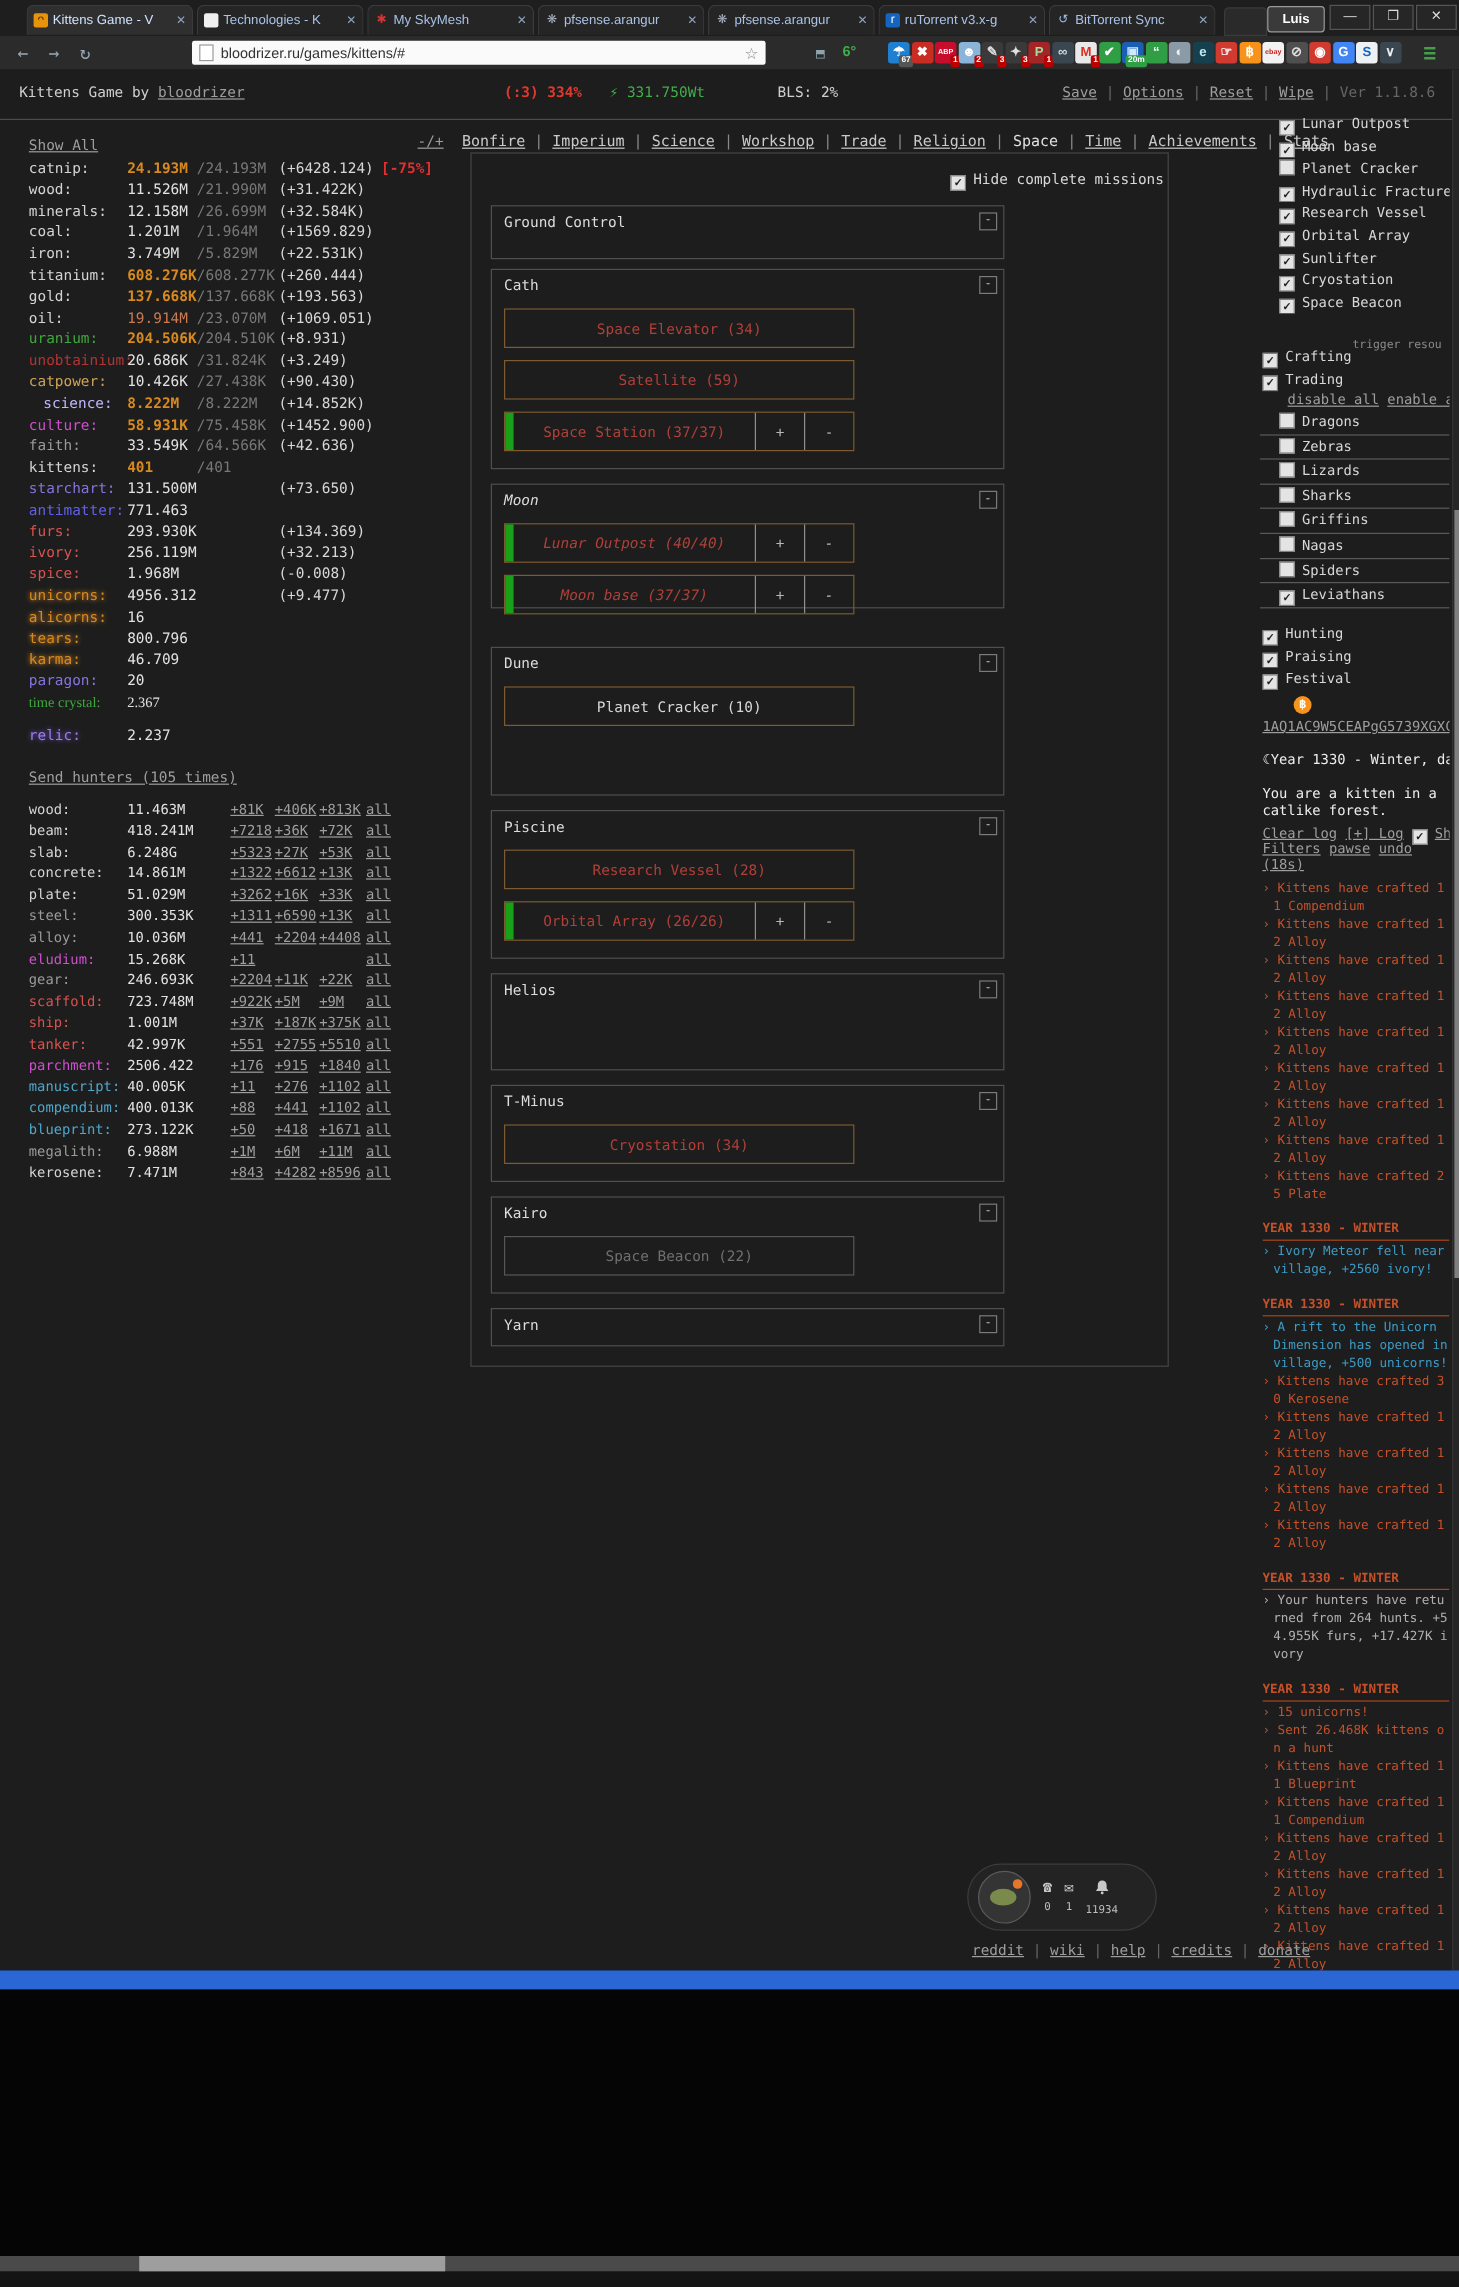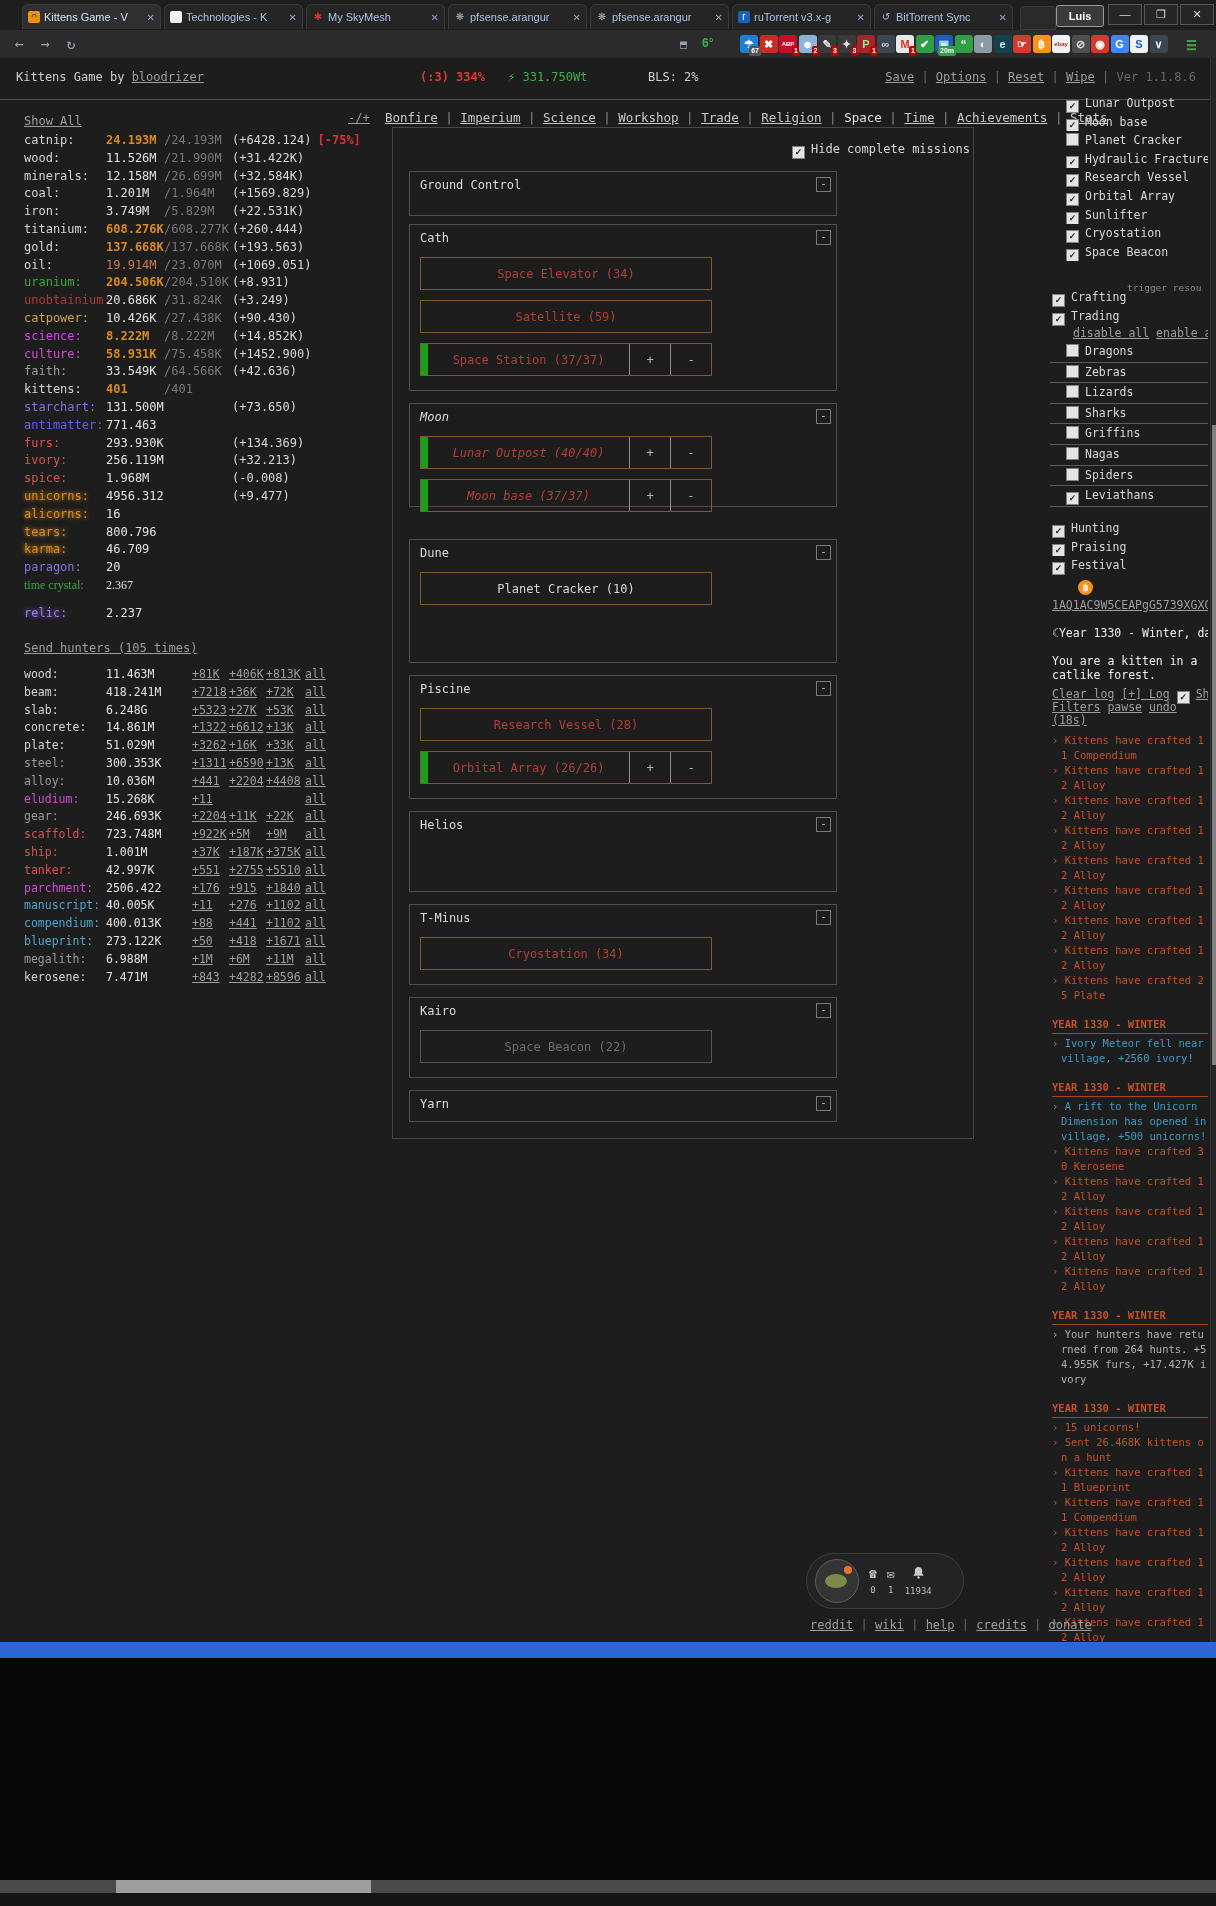--- a/index.html
+++ b/index.html
@@ -173,20 +173,25 @@
       </div>
     <div class="profile-btn">Luis</div>
     <div id="win-controls">
         <div class="winbtn">—</div>
         <div class="winbtn">❐</div>
         <div class="winbtn">✕</div>
       </div>
   </div>
 
   <div id="toolbar">
+    <div id="urlbar">
+      <span class="page-ico"></span>
+      <span class="url-t">bloodrizer.ru/games/kittens/#</span>
+      <span class="star">☆</span>
+    </div>
     <span id="cast">⬒</span>
     <span id="weather">6°</span>
     <span id="menu-btn">≡</span>
   <span class="nav-btn" style="left: 8px;">←</span>
       <span class="nav-btn" style="left: 34px;">→</span>
       <span class="nav-btn" style="left: 60px;">↻</span>
       <div class="ext" style="left: 740px; background: rgb(31, 127, 209); color: rgb(255, 255, 255);">☂<span class="bdg" style="background: rgb(85, 85, 85);">67</span></div>
       <div class="ext" style="left: 759.5px; background: rgb(201, 44, 35); color: rgb(255, 255, 255);">✖</div>
       <div class="ext" style="left: 779px; background: rgb(199, 13, 44); color: rgb(255, 255, 255); font-size: 6px;">ABP<span class="bdg">1</span></div>
       <div class="ext" style="left: 798.5px; background: rgb(138, 180, 216); color: rgb(255, 255, 255);">☻<span class="bdg">2</span></div>
@@ -232,21 +237,21 @@
         <div class="res-row"><span class="rn" style="color: rgb(212, 212, 212);">wood:</span><span class="rv" style="color: rgb(226, 226, 226);">11.526M</span><span class="rm">/21.990M</span><span class="rr">(+31.422K)</span></div>
         <div class="res-row"><span class="rn" style="color: rgb(212, 212, 212);">minerals:</span><span class="rv" style="color: rgb(226, 226, 226);">12.158M</span><span class="rm">/26.699M</span><span class="rr">(+32.584K)</span></div>
         <div class="res-row"><span class="rn" style="color: rgb(212, 212, 212);">coal:</span><span class="rv" style="color: rgb(226, 226, 226);">1.201M</span><span class="rm">/1.964M</span><span class="rr">(+1569.829)</span></div>
         <div class="res-row"><span class="rn" style="color: rgb(212, 212, 212);">iron:</span><span class="rv" style="color: rgb(226, 226, 226);">3.749M</span><span class="rm">/5.829M</span><span class="rr">(+22.531K)</span></div>
         <div class="res-row"><span class="rn" style="color: rgb(212, 212, 212);">titanium:</span><span class="rv" style="color: rgb(217, 138, 31); font-weight: bold;">608.276K</span><span class="rm">/608.277K</span><span class="rr">(+260.444)</span></div>
         <div class="res-row"><span class="rn" style="color: rgb(212, 212, 212);">gold:</span><span class="rv" style="color: rgb(217, 138, 31); font-weight: bold;">137.668K</span><span class="rm">/137.668K</span><span class="rr">(+193.563)</span></div>
         <div class="res-row"><span class="rn" style="color: rgb(212, 212, 212);">oil:</span><span class="rv" style="color: rgb(204, 122, 82);">19.914M</span><span class="rm">/23.070M</span><span class="rr">(+1069.051)</span></div>
         <div class="res-row"><span class="rn" style="color: rgb(62, 168, 62);">uranium:</span><span class="rv" style="color: rgb(217, 138, 31); font-weight: bold;">204.506K</span><span class="rm">/204.510K</span><span class="rr">(+8.931)</span></div>
         <div class="res-row"><span class="rn" style="color: rgb(178, 53, 53);">unobtainium:</span><span class="rv" style="color: rgb(226, 226, 226);">20.686K</span><span class="rm">/31.824K</span><span class="rr">(+3.249)</span></div>
         <div class="res-row"><span class="rn" style="color: rgb(207, 163, 86);">catpower:</span><span class="rv" style="color: rgb(226, 226, 226);">10.426K</span><span class="rm">/27.438K</span><span class="rr">(+90.430)</span></div>
-        <div class="res-row"><span class="rn" style="color: #d946ef;">science:</span><span class="rv" style="color: rgb(217, 138, 31); font-weight: bold;">8.222M</span><span class="rm">/8.222M</span><span class="rr">(+14.852K)</span></div>
+        <div class="res-row"><span class="rn" style="color: #c4b5fd; text-align: center;">science:</span><span class="rv" style="color: rgb(217, 138, 31); font-weight: bold;">8.222M</span><span class="rm">/8.222M</span><span class="rr">(+14.852K)</span></div>
         <div class="res-row"><span class="rn" style="color: rgb(207, 79, 207);">culture:</span><span class="rv" style="color: rgb(217, 138, 31); font-weight: bold;">58.931K</span><span class="rm">/75.458K</span><span class="rr">(+1452.900)</span></div>
         <div class="res-row"><span class="rn" style="color: rgb(154, 154, 154);">faith:</span><span class="rv" style="color: rgb(226, 226, 226);">33.549K</span><span class="rm">/64.566K</span><span class="rr">(+42.636)</span></div>
         <div class="res-row"><span class="rn" style="color: rgb(212, 212, 212);">kittens:</span><span class="rv" style="color: rgb(217, 138, 31); font-weight: bold;">401</span><span class="rm">/401</span><span class="rr"></span></div>
         <div class="res-row"><span class="rn" style="color: rgb(134, 115, 224);">starchart:</span><span class="rv" style="color: rgb(226, 226, 226);">131.500M</span><span class="rm"></span><span class="rr">(+73.650)</span></div>
         <div class="res-row"><span class="rn" style="color: rgb(96, 96, 232);">antimatter:</span><span class="rv" style="color: rgb(226, 226, 226);">771.463</span><span class="rm"></span><span class="rr"></span></div>
         <div class="res-row"><span class="rn" style="color: rgb(217, 83, 79);">furs:</span><span class="rv" style="color: rgb(226, 226, 226);">293.930K</span><span class="rm"></span><span class="rr">(+134.369)</span></div>
         <div class="res-row"><span class="rn" style="color: rgb(217, 83, 79);">ivory:</span><span class="rv" style="color: rgb(226, 226, 226);">256.119M</span><span class="rm"></span><span class="rr">(+32.213)</span></div>
         <div class="res-row"><span class="rn" style="color: rgb(217, 83, 79);">spice:</span><span class="rv" style="color: rgb(226, 226, 226);">1.968M</span><span class="rm"></span><span class="rr">(-0.008)</span></div>
         <div class="res-row"><span class="rn glow-o">unicorns:</span><span class="rv" style="color: rgb(226, 226, 226);">4956.312</span><span class="rm"></span><span class="rr">(+9.477)</span></div>
         <div class="res-row"><span class="rn glow-o">alicorns:</span><span class="rv" style="color: rgb(226, 226, 226);">16</span><span class="rm"></span><span class="rr"></span></div>

